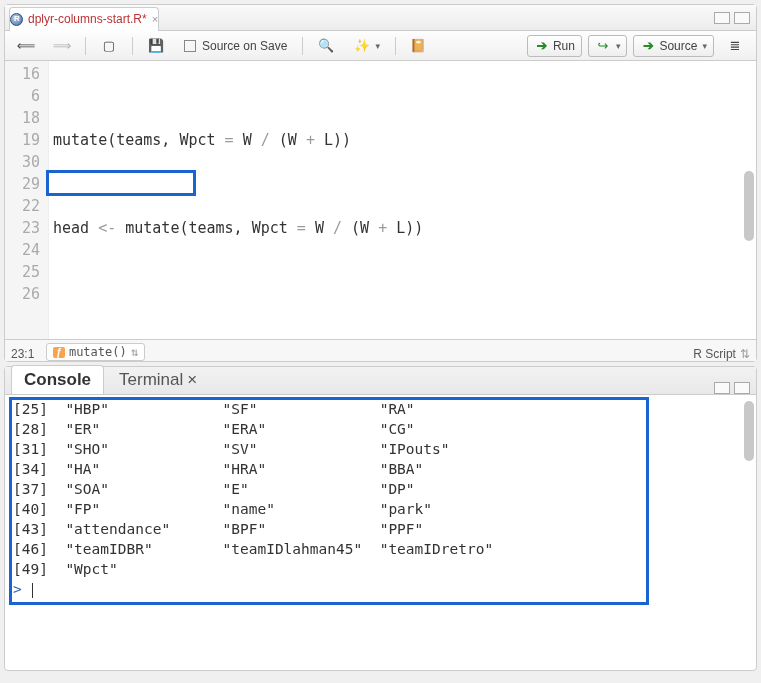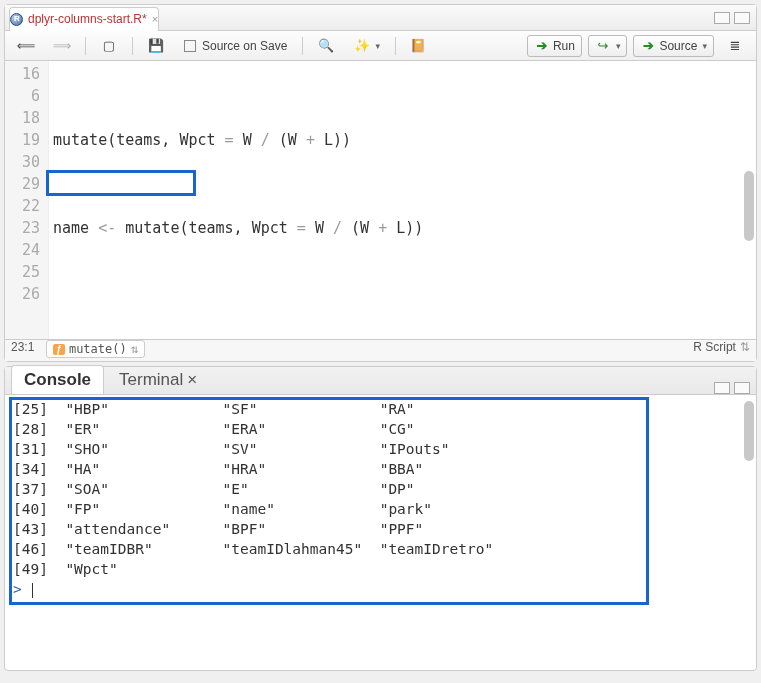--- a/index.html
+++ b/index.html
@@ -112,21 +112,21 @@
     position:absolute; right:2px; top:110px; width:10px; height:70px;
     background:#c8c8c8; border-radius:5px;
   }
   .scroll-ghost2 {
     position:absolute; right:2px; top:8px; width:10px; height:70px;
     background:#c8c8c8; border-radius:5px;
   }
 
   
   .statusbar {
-    display:flex; align-items:flex-start; height:22px;
+    display:flex; align-items:flex-end; height:22px;
     border-top:1px solid #ccc; background:#f7f7f7;
     font-size:12px; color:#555; padding:0 6px;
   }
   .statusbar .spacer { flex:1; }
   .fn-pill {
     display:flex; align-items:center; gap:4px;
     border:1px solid #ccc; background:#fff; border-radius:3px;
     padding:1px 6px; font-family: Menlo, Consolas, monospace;
   }
   .fn-badge { background:#f9a34a; color:#fff; font-size:10px; padding:0 3px; border-radius:2px; font-weight:bold; font-family:"Lucida Grande", sans-serif; }
@@ -241,21 +241,21 @@
       <div>22</div>
       <div>23</div>
       <div>24</div>
       <div>25</div>
       <div>26</div>
     </div>
     <div class="codearea">
 <div> </div>
 <div><span>mutate(teams, Wpct </span><span class="codegrey">=</span><span> W </span><span class="codegrey">/</span><span> (W </span><span class="codegrey">+</span><span> L))</span></div>
 <div> </div>
-<div><span>name </span><span class="codegrey">&lt;-</span><span> mutate(teams, Wpct </span><span class="codegrey">=</span><span> W </span><span class="codegrey">/</span><span> (W </span><span class="codegrey">+</span><span> L))</span></div>
+<div><span>head </span><span class="codegrey">&lt;-</span><span> mutate(teams, Wpct </span><span class="codegrey">=</span><span> W </span><span class="codegrey">/</span><span> (W </span><span class="codegrey">+</span><span> L))</span></div>
 
 
 
 
 
       <div class="highlight-box" style="left:-3px; top:109px; width:150px; height:26px;"></div>
     </div>
     <div class="scroll-ghost"></div>
   </div>
 

